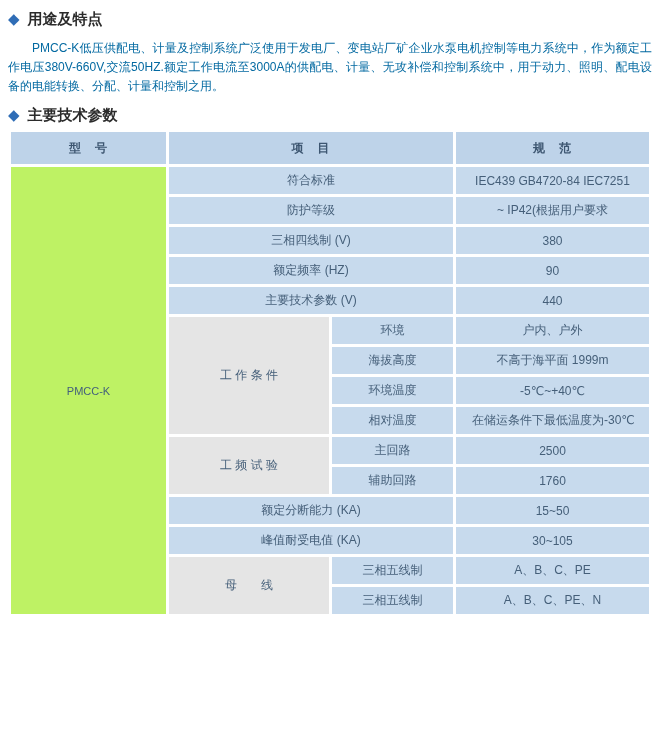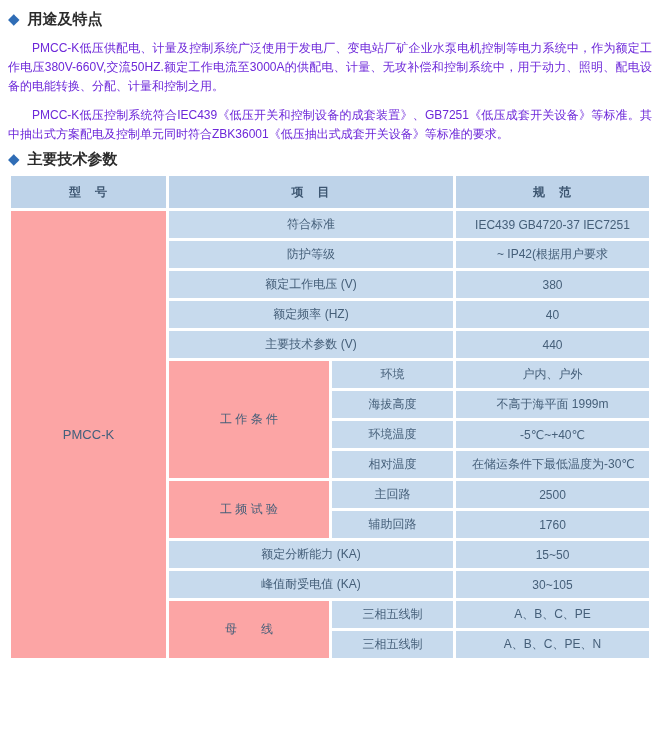--- a/index.html
+++ b/index.html
@@ -12,21 +12,21 @@
   .page { padding:6px 8px 0 8px; }
 
   .section-title {
     display:flex; align-items:center; gap:8px;
     font-size:15px; font-weight:bold; color:#2b2b2b;
     margin:4px 0 2px 0;
   }
   .diamond { color:#2f6db6; font-size:15px; line-height:1; transform:translateY(-1px); }
 
   p.body-text {
-    font-size:12px; color:#6d28d9;
+    font-size:12px; color:#0369a1;
     line-height:19px; margin:10px 0;
     text-indent:2em; text-align:justify;
   }
   p.body-text.last { margin-bottom:6px; }
 
   table.spec {
     border-collapse:separate; border-spacing:3px;
     table-layout:fixed; width:644px;
     margin-top:4px; background:#ffffff;
   }
@@ -36,36 +36,35 @@
     font-size:12px; color:#455f79;
     font-weight:normal;
     height:27px; padding:0 16px;
     overflow:hidden; white-space:nowrap;
   }
   table.spec th {
     background:#bed3e9; color:#3d5671; height:32px;
     font-weight:bold; letter-spacing:1px;
   }
   table.spec td.model-cell {
-    background:#fca5a5; font-size:13px; color:#44607c;
+    background:#bef264; font-size:11px; color:#44607c;
   }
-  table.spec td.group-cell { background:#fca5a5; }
+  table.spec td.group-cell { background:#e5e5e5; }
 </style>
 </head>
 <body>
 
 <div class="page">
 
   <div class="section-title">
     <span class="diamond">◆</span>
     <span>用途及特点</span>
   </div>
 
   <p class="body-text">PMCC-K低压供配电、计量及控制系统广泛使用于发电厂、变电站厂矿企业水泵电机控制等电力系统中，作为额定工作电压380V-660V,交流50HZ.额定工作电流至3000A的供配电、计量、无攻补偿和控制系统中，用于动力、照明、配电设备的电能转换、分配、计量和控制之用。</p>
-  <p class="body-text last">PMCC-K低压控制系统符合IEC439《低压开关和控制设备的成套装置》、GB7251《低压成套开关设备》等标准。其中抽出式方案配电及控制单元同时符合ZBK36001《低压抽出式成套开关设备》等标准的要求。</p>
 
   <div class="section-title">
     <span class="diamond">◆</span>
     <span>主要技术参数</span>
   </div>
 
   <table class="spec">
     <colgroup>
       <col style="width:155px">
       <col style="width:160px">
@@ -76,33 +75,33 @@
       <tr>
         <th>型　号</th>
         <th colspan="2">项　目</th>
         <th>规　范</th>
       </tr>
     </thead>
     <tbody>
       <tr>
         <td class="model-cell" rowspan="15">PMCC-K</td>
         <td colspan="2">符合标准</td>
-        <td>IEC439 GB4720-37 IEC7251</td>
+        <td>IEC439 GB4720-84 IEC7251</td>
       </tr>
       <tr>
         <td colspan="2">防护等级</td>
         <td>~ IP42(根据用户要求</td>
       </tr>
       <tr>
-        <td colspan="2">额定工作电压 (V)</td>
+        <td colspan="2">三相四线制 (V)</td>
         <td>380</td>
       </tr>
       <tr>
         <td colspan="2">额定频率 (HZ)</td>
-        <td>40</td>
+        <td>90</td>
       </tr>
       <tr>
         <td colspan="2">主要技术参数 (V)</td>
         <td>440</td>
       </tr>
 
       <tr>
         <td class="group-cell" rowspan="4">工  作  条  件</td>
         <td>环境</td>
         <td>户内、户外</td>

